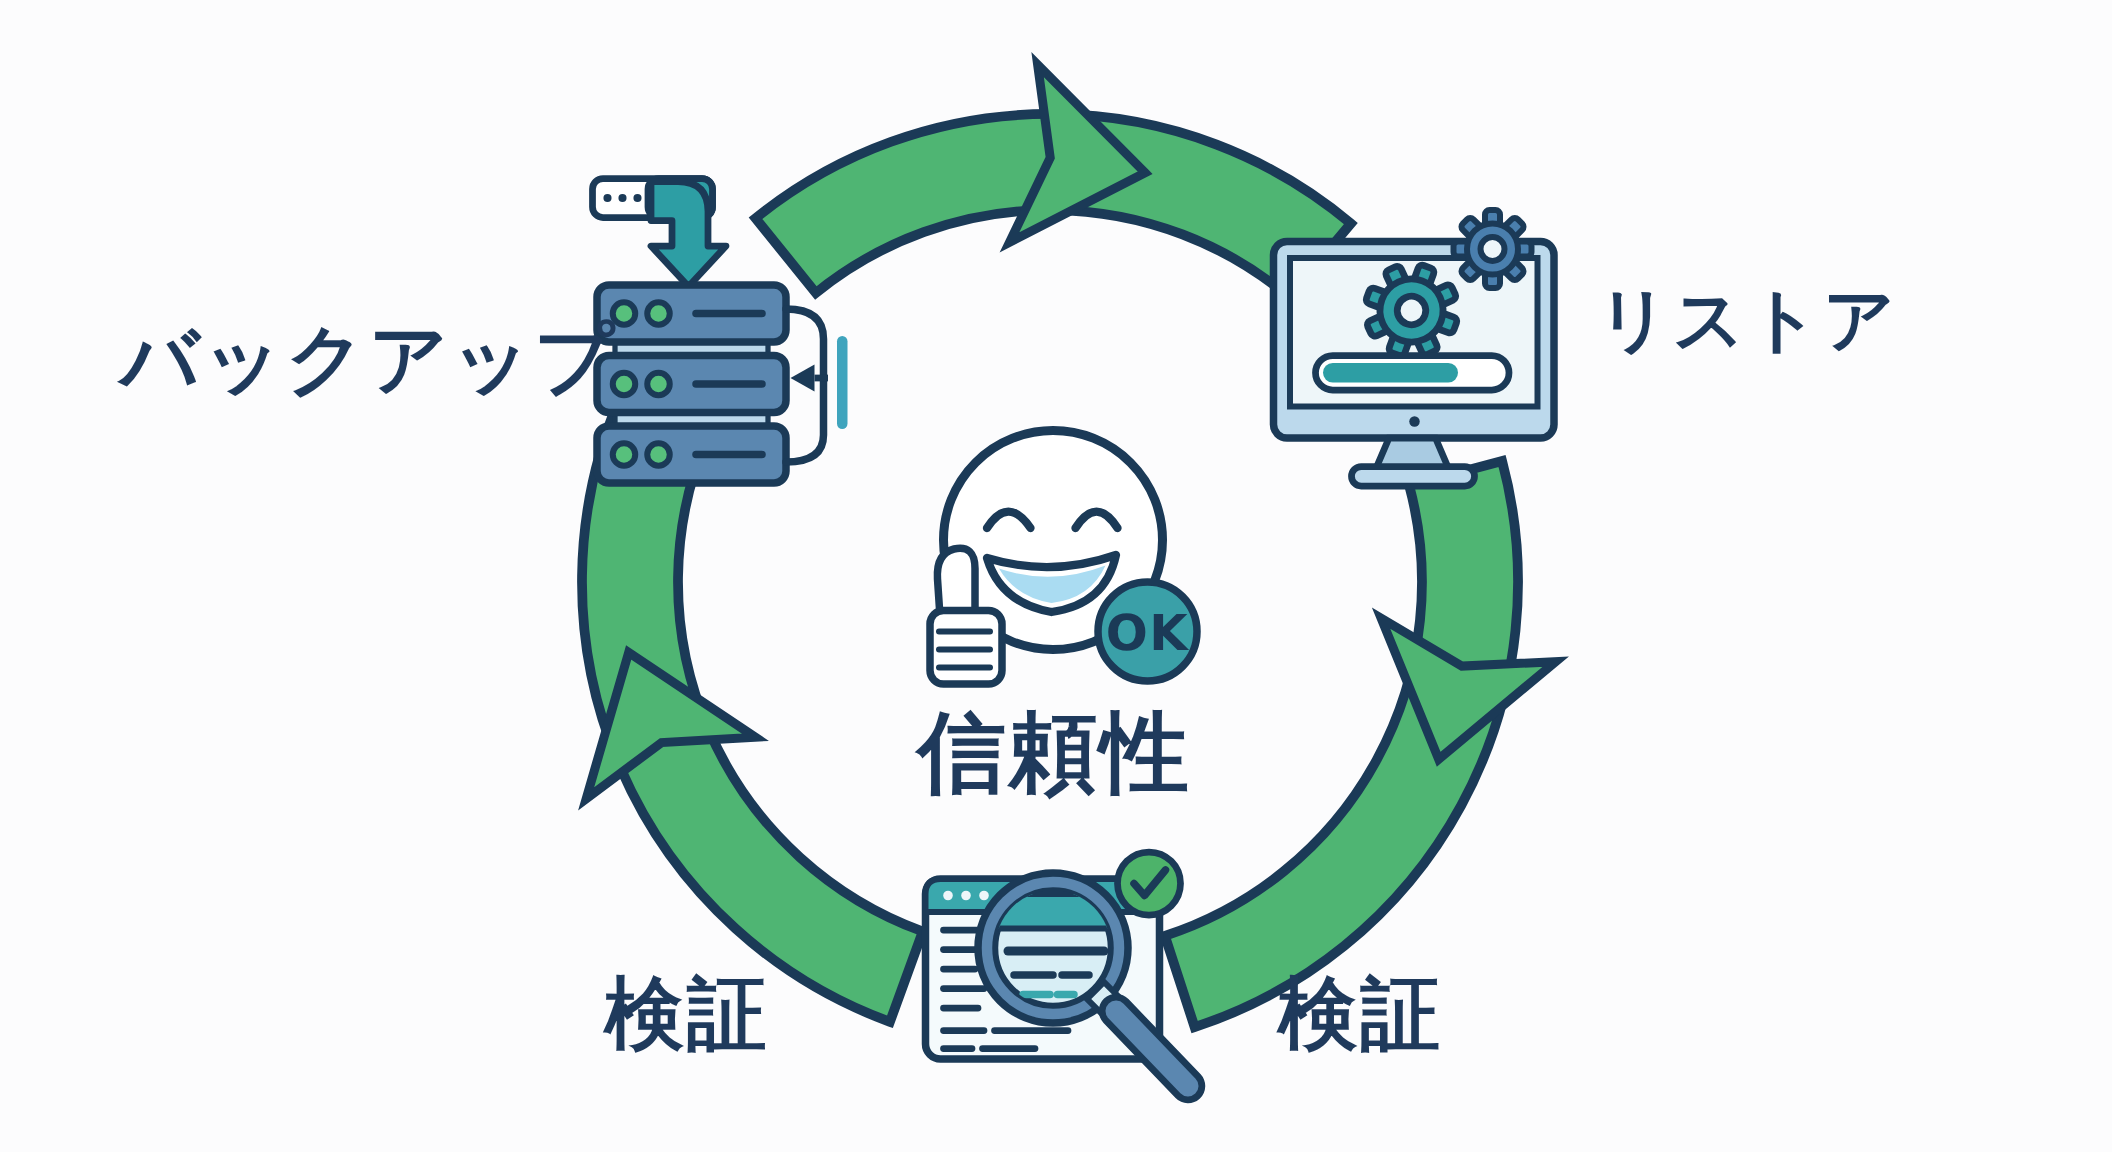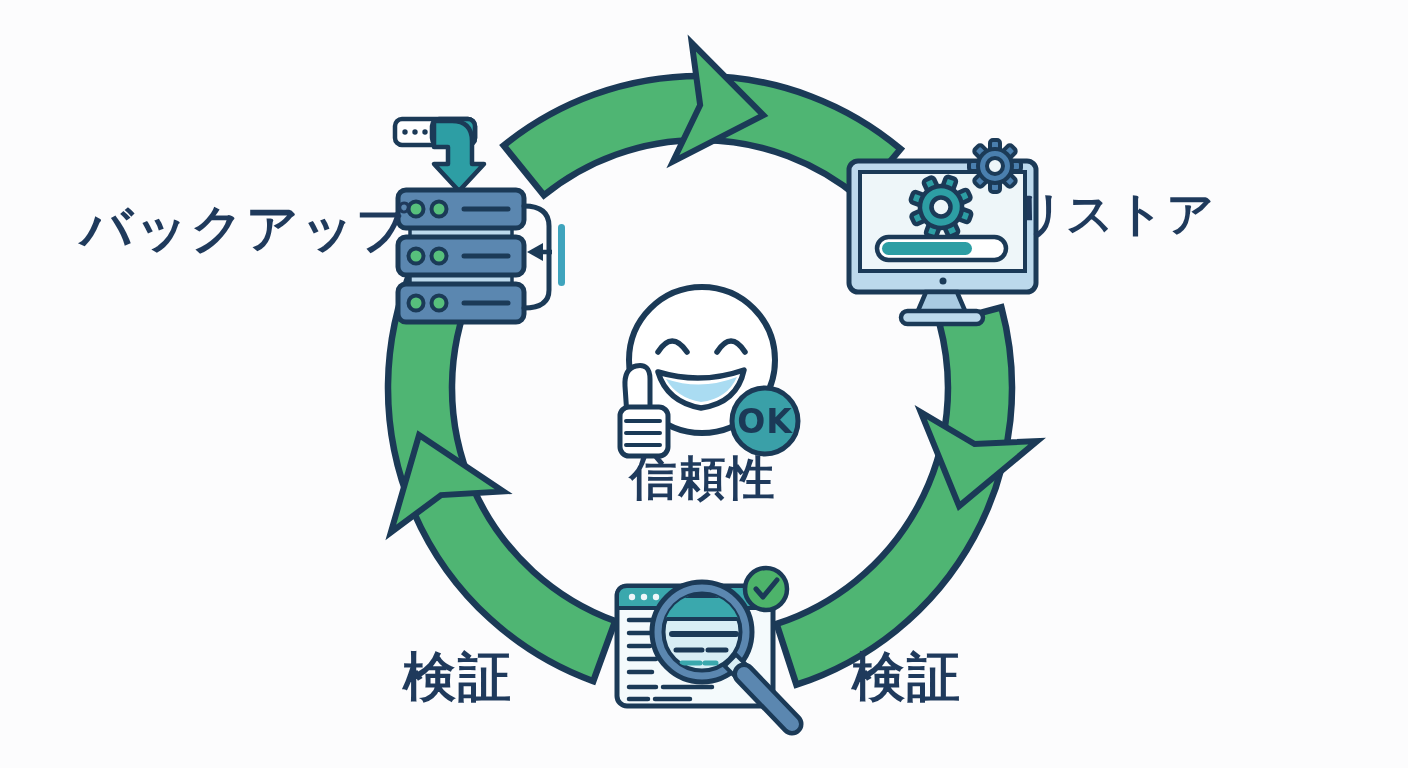--- a/index.html
+++ b/index.html
@@ -8,25 +8,25 @@
     background:#fcfcfd;
     font-family:"DejaVu Sans","Liberation Sans",sans-serif;
   }
   .stage{position:absolute;inset:0;width:1408px;height:768px;}
   svg.diagram{position:absolute;left:0;top:0;width:1408px;height:768px;display:block;}
   .lbl{
     position:absolute;color:#1f3a5c;font-weight:700;
     letter-spacing:2px;white-space:nowrap;line-height:1.3;
     font-family:"DejaVu Sans","Liberation Sans",sans-serif;
   }
-  .lbl-backup{left:80px;top:195px;font-size:52px;}
-  .lbl-restore{left:1016px;top:183px;font-size:47px;}
+  .lbl-backup{left:80px;top:207px;font-size:52px;}
+  .lbl-restore{left:1065px;top:183px;font-size:47px;}
   .lbl-verify-left{left:403px;top:643px;font-size:53px;}
   .lbl-verify-right{left:852px;top:643px;font-size:53px;}
-  .lbl-center{left:703px;top:448px;font-size:47px;transform:translateX(-50%);font-family:Liberation Serif, serif;}
+  .lbl-center{left:703px;top:464px;font-size:59px;transform:translateX(-50%);font-family:Liberation Serif, serif;}
   .ring{fill:#4fb573;stroke:#1b3a57;stroke-width:6.5;}
   .ah{fill:#4fb573;stroke:#1b3a57;stroke-width:6;stroke-linejoin:miter;}
   text.badge{
     font-family:"DejaVu Sans","Liberation Sans",sans-serif;
     font-weight:700;font-size:33px;fill:#1b3a57;letter-spacing:1px;
   }
 </style>
 </head>
 <body>
 

